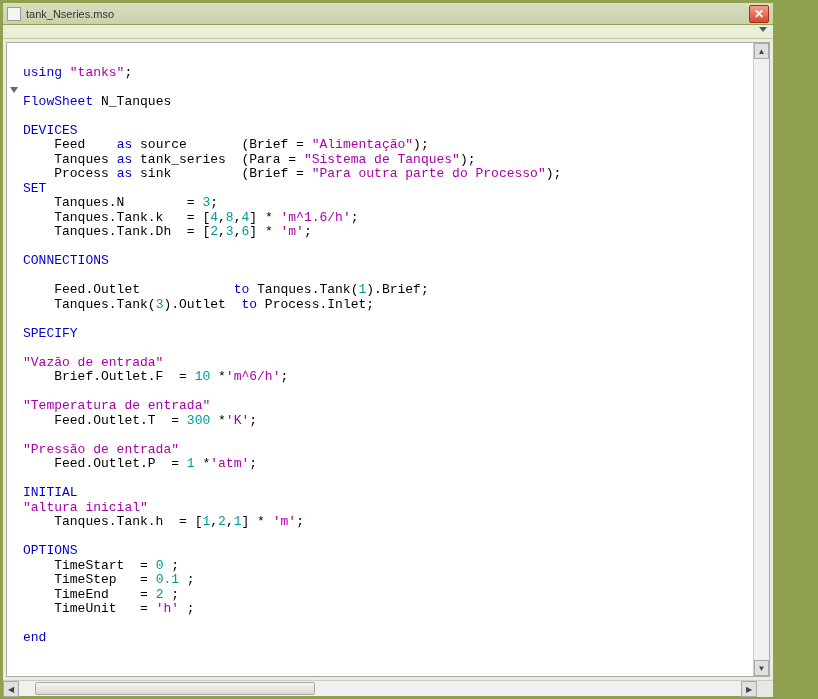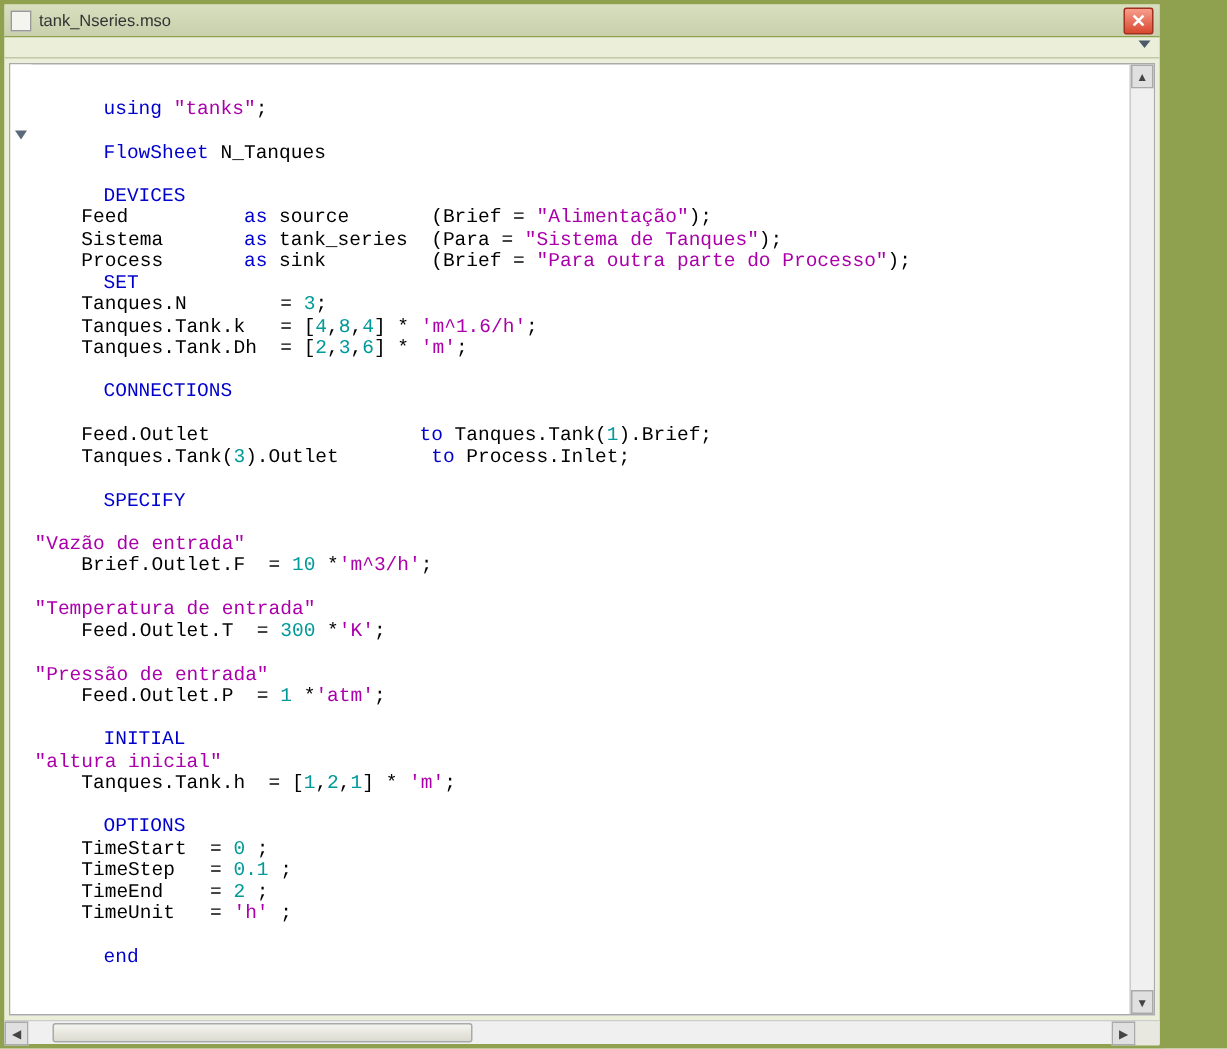--- a/index.html
+++ b/index.html
@@ -103,21 +103,21 @@
     .code-area {
       flex: 1;
       padding: 8px 0 8px 2px;
       font-family: 'Courier New', monospace;
       font-size: 13px;
       line-height: 14.5px;
       white-space: pre;
       color: #000;
       overflow: hidden;
     }
-    .kw { color: #0000cc; margin-left: 46px; }
+    .kw { color: #0000cc; }
     .str { color: #aa00aa; }
     .num { color: #009999; }
 
     .vscroll {
       width: 16px;
       background: #f0f0f0;
       border-left: 1px solid #ccc;
       display: flex;
       flex-direction: column;
     }
@@ -169,36 +169,36 @@
       <div class="gutter">
         <div class="fold-marker" style="top:44px;"></div>
       </div>
       <div class="code-area">
 <span class="kw">using </span><span class="str">"tanks"</span><span>;</span>
 
 <span class="kw">FlowSheet</span><span> N_Tanques</span>
 
 <span class="kw">DEVICES</span>
 <span>    Feed    </span><span class="kw">as</span><span> source       (Brief = </span><span class="str">"Alimentação"</span><span>);</span>
-<span>    Sistema </span><span class="kw">as</span><span> tank_series  (Para = </span><span class="str">"Sistema de Tanques"</span><span>);</span>
+<span>    Tanques </span><span class="kw">as</span><span> tank_series  (Para = </span><span class="str">"Sistema de Tanques"</span><span>);</span>
 <span>    Process </span><span class="kw">as</span><span> sink         (Brief = </span><span class="str">"Para outra parte do Processo"</span><span>);</span>
 <span class="kw">SET</span>
 <span>    Tanques.N        = </span><span class="num">3</span><span>;</span>
 <span>    Tanques.Tank.k   = [</span><span class="num">4</span><span>,</span><span class="num">8</span><span>,</span><span class="num">4</span><span>] * </span><span class="str">'m^1.6/h'</span><span>;</span>
 <span>    Tanques.Tank.Dh  = [</span><span class="num">2</span><span>,</span><span class="num">3</span><span>,</span><span class="num">6</span><span>] * </span><span class="str">'m'</span><span>;</span>
 
 <span class="kw">CONNECTIONS</span>
 
 <span>    Feed.Outlet            </span><span class="kw">to</span><span> Tanques.Tank(</span><span class="num">1</span><span>).Brief;</span>
 <span>    Tanques.Tank(</span><span class="num">3</span><span>).Outlet  </span><span class="kw">to</span><span> Process.Inlet;</span>
 
 <span class="kw">SPECIFY</span>
 
 <span class="str">"Vazão de entrada"</span>
-<span>    Brief.Outlet.F  = </span><span class="num">10</span><span> *</span><span class="str">'m^3/h'</span><span>;</span>
+<span>    Brief.Outlet.F  = </span><span class="num">10</span><span> *</span><span class="str">'m^6/h'</span><span>;</span>
 
 <span class="str">"Temperatura de entrada"</span>
 <span>    Feed.Outlet.T  = </span><span class="num">300</span><span> *</span><span class="str">'K'</span><span>;</span>
 
 <span class="str">"Pressão de entrada"</span>
 <span>    Feed.Outlet.P  = </span><span class="num">1</span><span> *</span><span class="str">'atm'</span><span>;</span>
 
 <span class="kw">INITIAL</span>
 <span class="str">"altura inicial"</span>
 <span>    Tanques.Tank.h  = [</span><span class="num">1</span><span>,</span><span class="num">2</span><span>,</span><span class="num">1</span><span>] * </span><span class="str">'m'</span><span>;</span>

